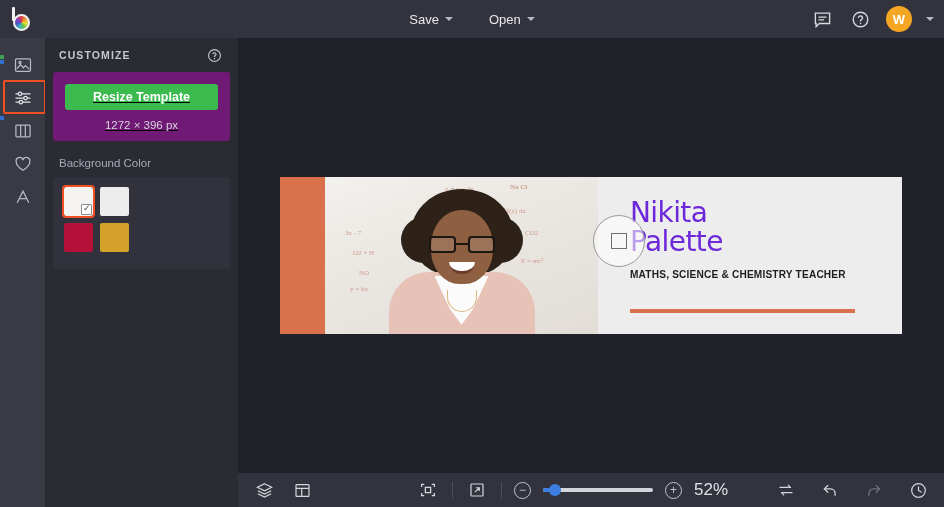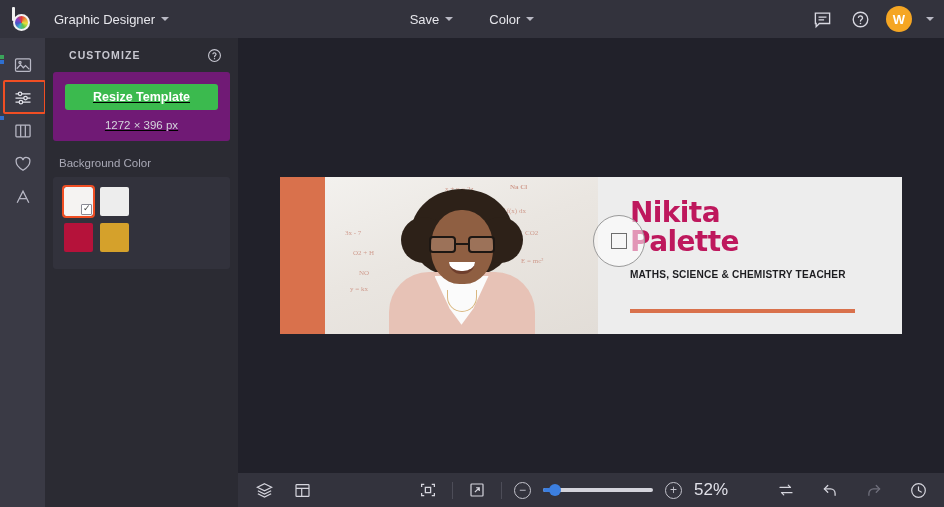--- a/index.html
+++ b/index.html
@@ -85,21 +85,21 @@
   .edge-marks { position: absolute; left: 0; top: 38px; width: 4px; height: 469px; }
   .edge-mark { position: absolute; left: 0; width: 4px; height: 4px; }
 
   
   .panel {
     position: absolute; left: 45px; top: 38px; width: 193px; height: 469px;
     background: #2b2b33;
   }
   .panel-head {
     height: 34px; display: flex; align-items: center; justify-content: space-between;
-    padding: 0 12px 0 24px;
+    padding: 0 12px 0 14px;
   }
   .panel-head .title {
     color: #c7c7d0; font-size: 10.5px; letter-spacing: 1.1px; font-weight: bold;
   }
   .card {
     margin: 0 8px; background: #701a75; border-radius: 3px;
     padding: 12px 12px 10px 12px;
     text-decoration: underline;
   }
   .resize-btn {
@@ -253,21 +253,21 @@
   }
   .logo-circle {
     position: absolute; left: 313px; top: 38px; width: 52px; height: 52px;
     border: 1.4px solid #9a9a9a; border-radius: 50%;
     display: flex; align-items: center; justify-content: center;
     background: rgba(255,255,255,.55);
   }
   .logo-circle .sq { width: 16px; height: 16px; border: 1.4px solid #6e6e6e; }
   .text-block { flex: 1; padding: 22px 0 0 32px; position: relative; }
   .name {
-    color: #be185d; font-size: 28px; font-weight: bold; line-height: 1.02;
+    color: #6d28d9; font-size: 28px; font-weight: normal; line-height: 1.02;
     letter-spacing: -.6px; font-family: "DejaVu Sans", sans-serif;
   }
   .role {
     margin-top: 12px; color: #1d1d20; font-size: 11px; font-weight: bold;
     letter-spacing: .2px; font-family: "Liberation Sans", sans-serif;
     transform: scaleX(.92); transform-origin: left;
   }
   .rule {
     position: absolute; left: 32px; bottom: 21px; width: 225px; height: 4px;
     background: #d9714c;
@@ -304,33 +304,29 @@
 <body>
 
 <div class="app">
 
   <div class="topbar">
     <div class="logo-wrap">
       <div class="logo">
         <div class="stem"></div>
         <div class="wheel"></div>
       </div>
-    </div>
-    <div class="doc-title">
-      <span>Graphic Designer</span>
-      <span class="caret"></span>
     </div>
 
     <div class="center-actions">
       <button class="tb-btn">
         <span>Save</span>
         <span class="caret"></span>
       </button>
       <button class="tb-btn">
-        <span>Color</span>
+        <span>Open</span>
         <span class="caret"></span>
       </button>
     </div>
 
     <div class="top-right">
       <div class="icon-btn">
         <svg width="19" height="19" viewBox="0 0 24 24" fill="none" stroke="#d9d9e2" stroke-width="1.7">
           <path d="M3 4h18v13H8l-4 4v-4H3z"></path>
           <path d="M7 9h10M7 12.5h7" stroke-width="1.5"></path>
         </svg>

